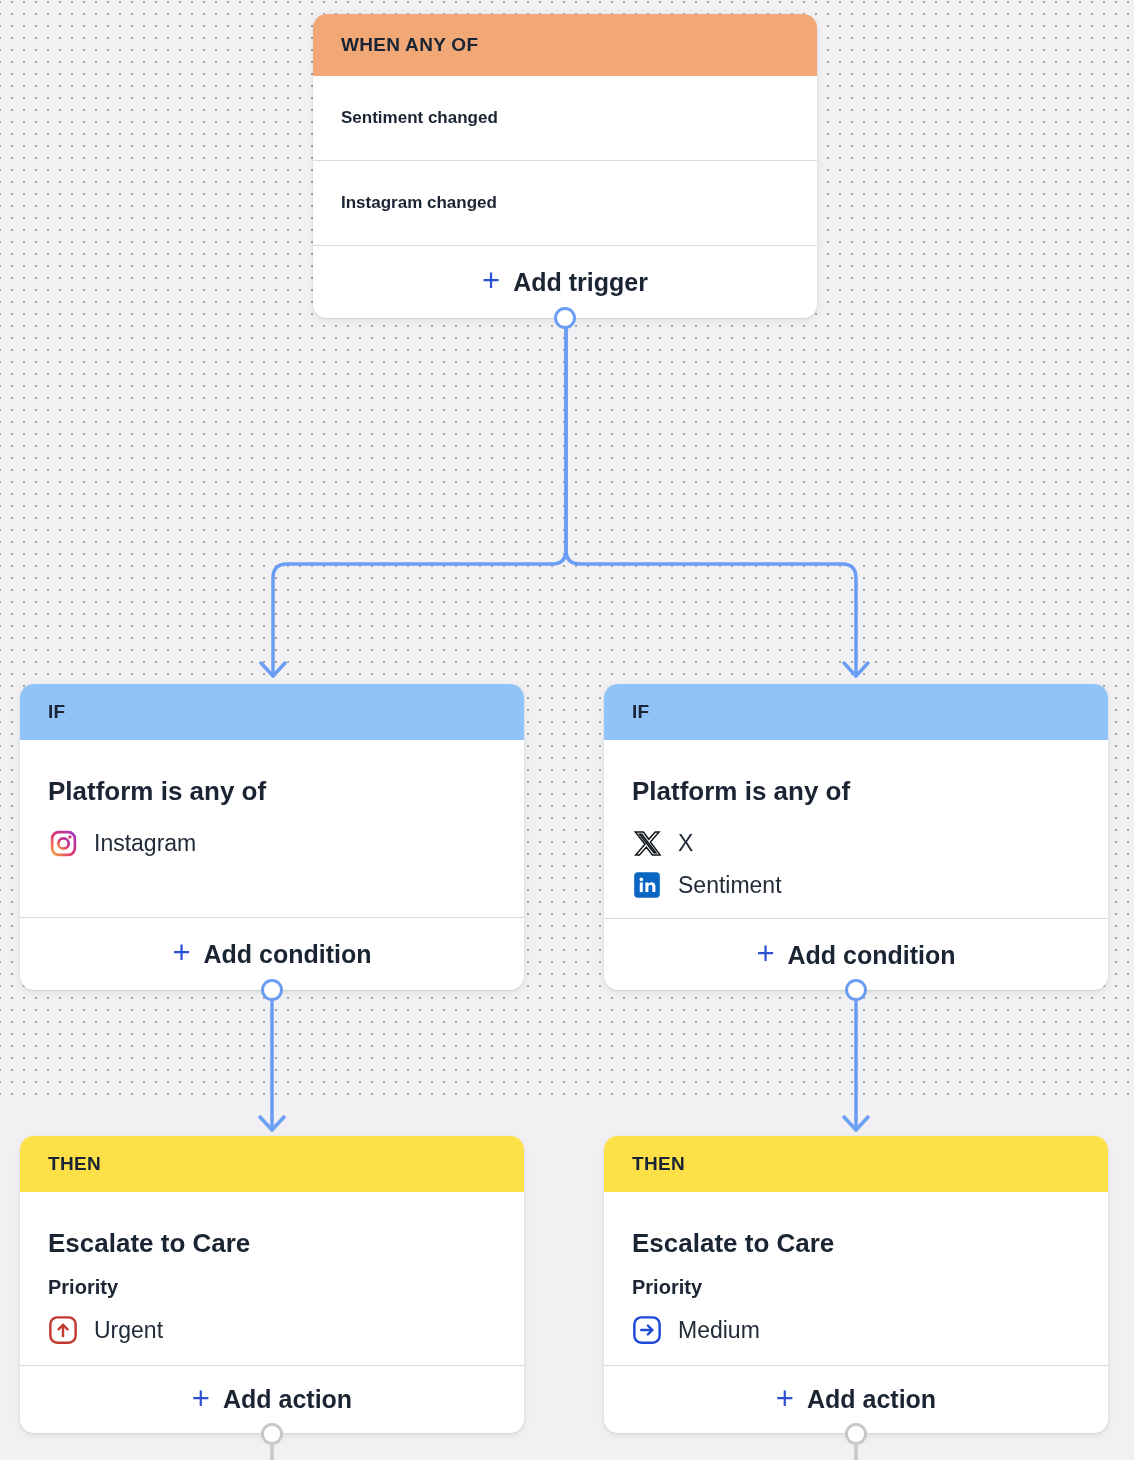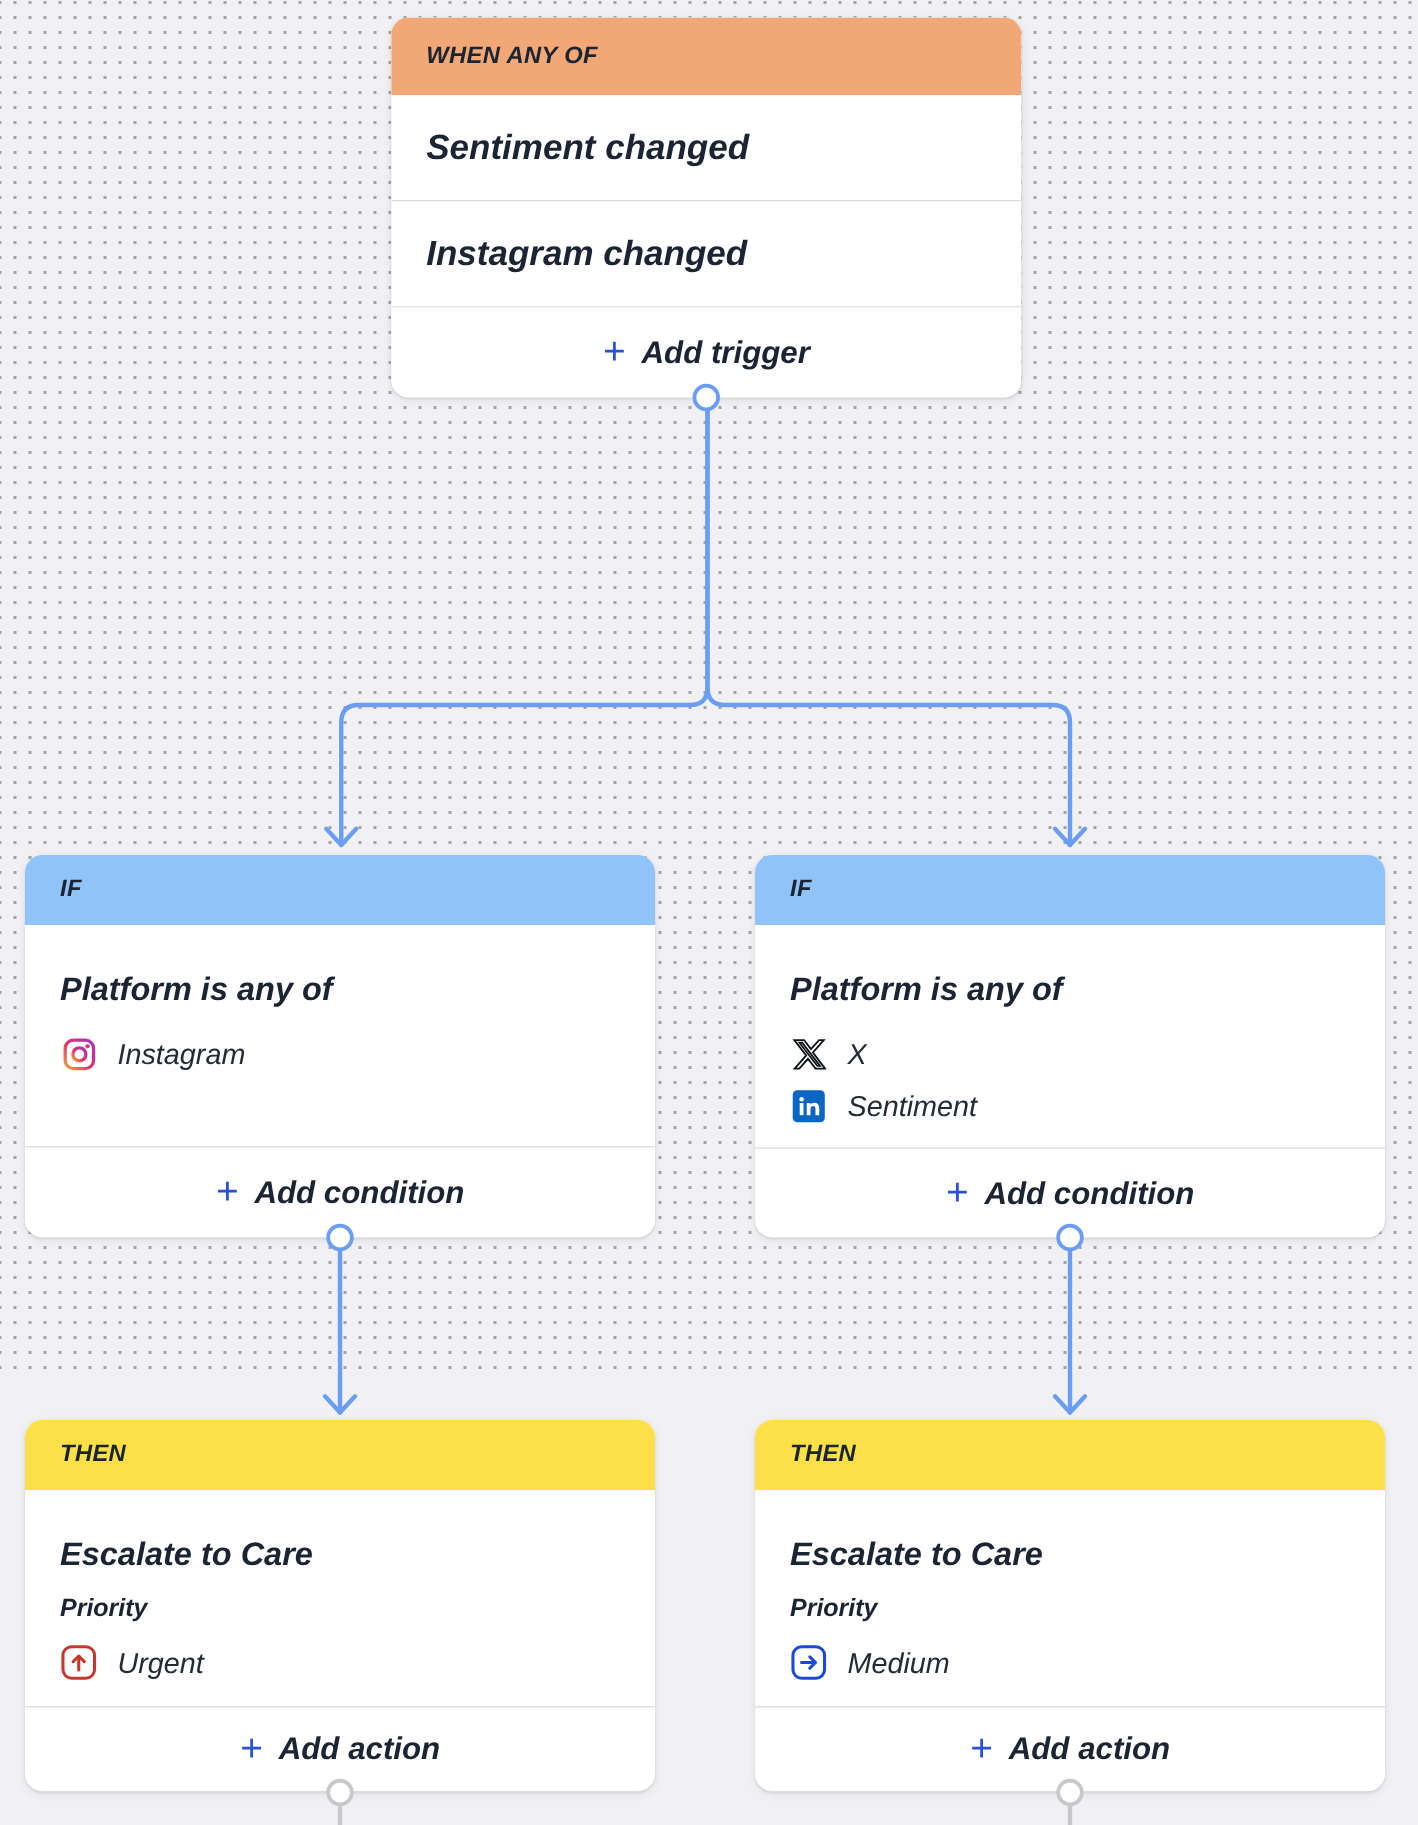--- a/index.html
+++ b/index.html
@@ -8,38 +8,37 @@
     font-family:"Liberation Sans", sans-serif;
     background:#F1F1F3;
     overflow:hidden;
   }
   .canvas{
     position:relative; width:1134px; height:1096px;
     background-color:#F1F1F3;
     background-image:radial-gradient(#A3A3A8 1.2px, transparent 1.3px);
     background-size:12px 12px;
     background-position:6px 8px;
-    font-style:italic;
   }
   svg.connectors{ position:absolute; left:0; top:0; width:1134px; height:1460px; pointer-events:none; z-index:1; }
 
   .card{
     position:absolute; background:#fff; border-radius:14px;
     box-shadow:0 1px 2px rgba(16,24,40,.10), 0 2px 8px rgba(16,24,40,.07);
     display:flex; flex-direction:column; z-index:2; overflow:hidden;
   }
   .hd{ display:flex; align-items:center; padding:0 28px; flex:0 0 auto;
        font-weight:700; font-size:19px; letter-spacing:.3px; color:#1A2433; }
   .hd-trigger{ height:62px; background:#F2A876; }
   .hd-if{ height:56px; background:#90C3F8; }
   .hd-then{ height:56px; background:#fde047; }
 
   .trigger-row{
     height:85px; display:flex; align-items:center; padding:0 28px;
-    border-bottom:1px solid #DADADE; font-weight:700; font-size:28px; color:#1A2433;
+    border-bottom:1px solid #DADADE; font-weight:700; font-size:17px; color:#1A2433;
     cursor:pointer;
   }
   .add-row{
     flex:1 1 auto; display:flex; align-items:center; justify-content:center; gap:13px;
     font-weight:700; font-size:25px; color:#1A2433; cursor:pointer; background:#fff;
   }
   .add-row .plus{ color:#2B50D4; font-weight:400; font-size:31px; line-height:1; margin-top:-3px; }
 
   .body{ flex:1 1 auto; padding:12px 28px; }
   .card-title{ font-weight:700; font-size:26px; color:#1A2433; margin-top:24px; line-height:30px; }

